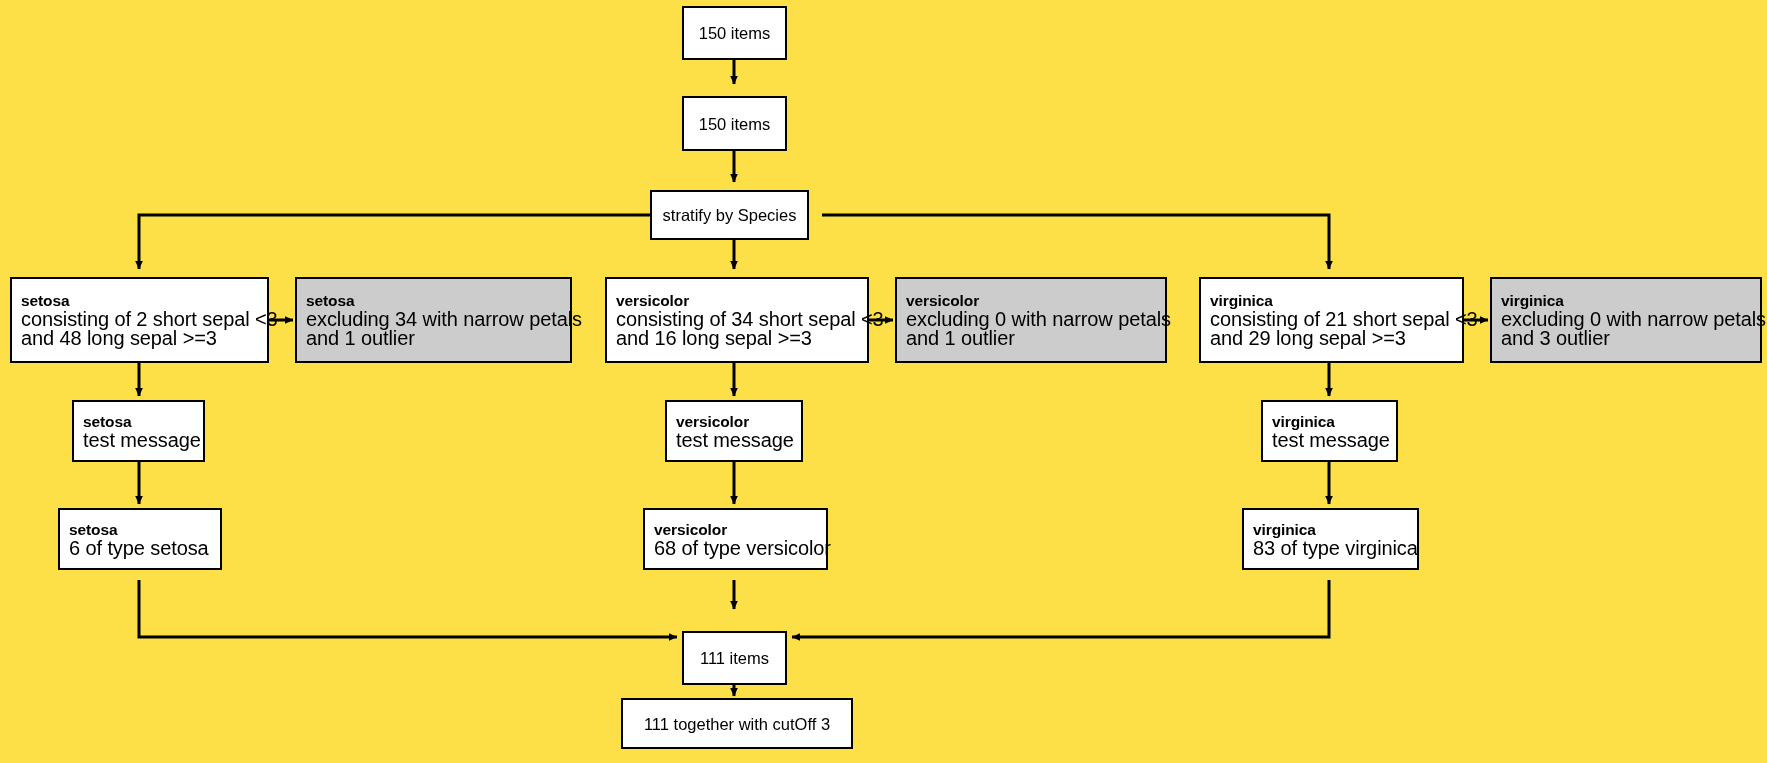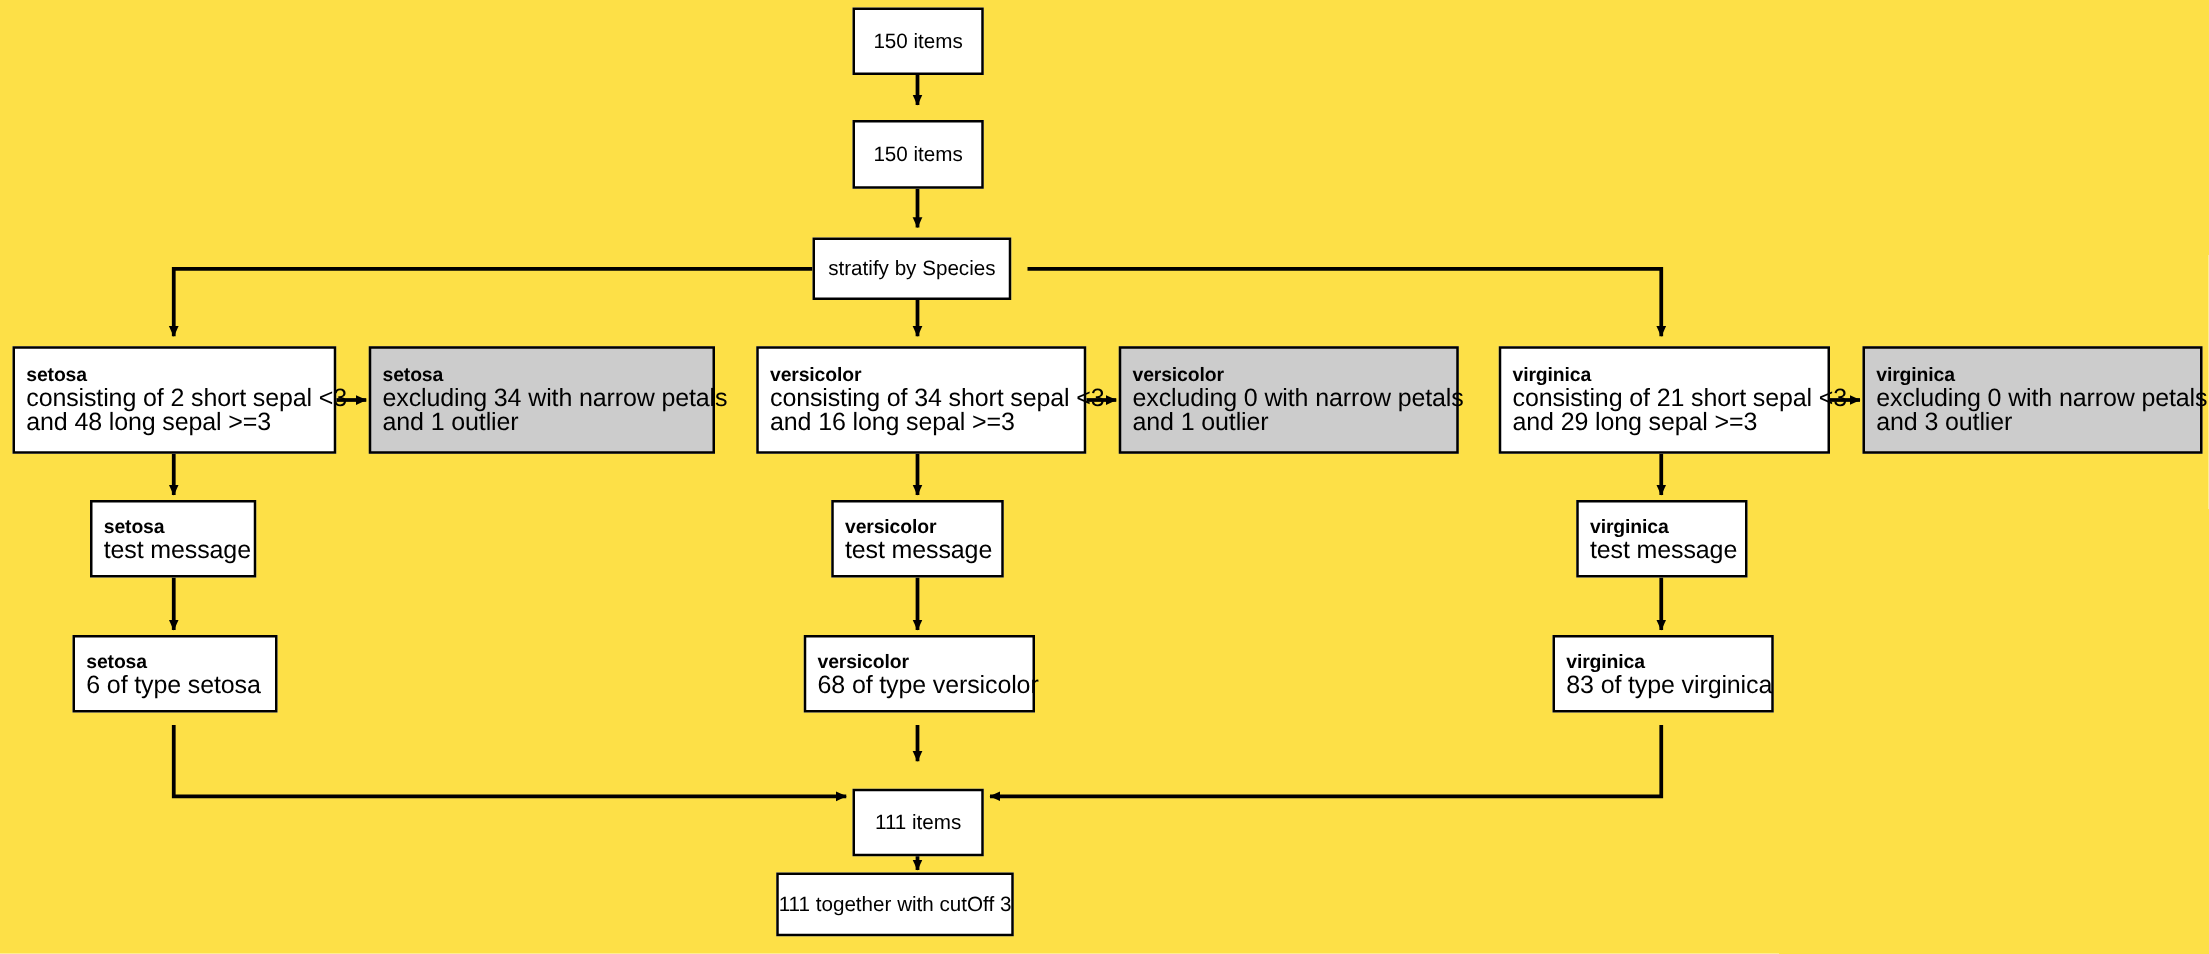--- a/index.html
+++ b/index.html
@@ -221,17 +221,17 @@
 
   <div class="node left" style="left:1242px; top:508px; width:177px; height:62px;">
     <div class="title">virginica</div>
     <div class="line">83 of type virginica</div>
   </div>
 
   <div class="node center" style="left:682px; top:611px; width:105px; height:54px;margin-top:20px;">
     <div class="single">111 items</div>
   </div>
 
-  <div class="node center" style="left:621px; top:698px; width:190px; height:51px;">
+  <div class="node center" style="left:621px; top:698px; width:232px; height:51px;">
     <div class="single">111 together with cutOff 3</div>
   </div>
 
 </div>
 
 </body></html>

